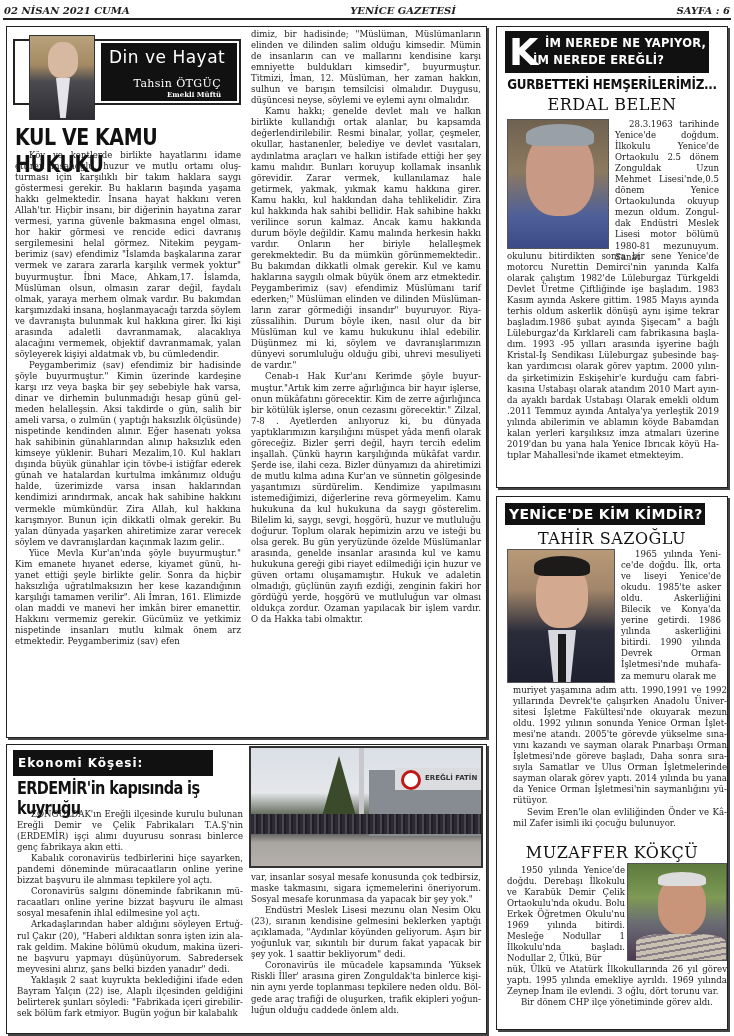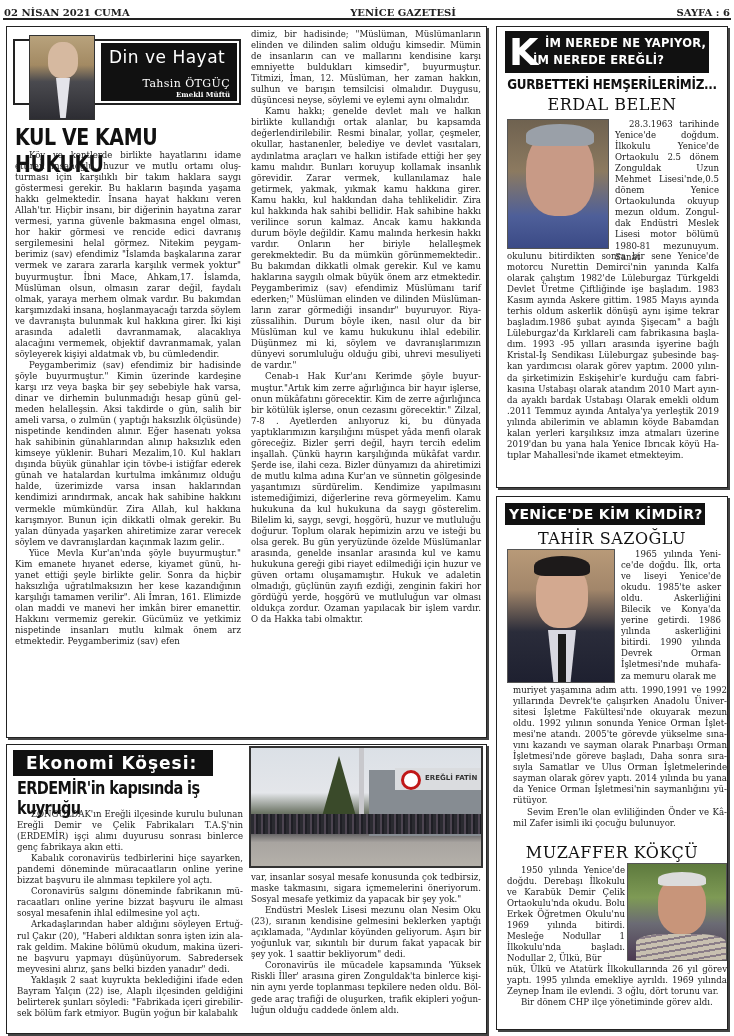--- a/index.html
+++ b/index.html
@@ -1,35 +1,35 @@
 <!DOCTYPE html>
 <html><head>
 <meta charset="utf-8">
 <style>
   * { box-sizing: border-box; margin: 0; padding: 0; }
   html, body { width: 734px; height: 1036px; background: #fff; overflow: hidden; }
   body { position: relative; font-family: "DejaVu Serif", serif; color: #1a1a1a; }
 
-  .masthead { position: absolute; left: 4px; right: 4px; top: 2px; height: 16px; display: flex; justify-content: space-between; align-items: flex-end; font-family: "DejaVu Serif", serif; font-weight: bold; font-size: 10px; color: #222; }
+  .masthead { position: absolute; left: 4px; right: 4px; top: 2px; height: 16px; display: flex; justify-content: space-between; align-items: center; font-family: "DejaVu Serif", serif; font-weight: bold; font-style: italic; font-size: 10px; color: #222; }
   .masthead-rule { position: absolute; left: 3px; right: 3px; top: 18px; height: 2px; background: #222; }
 
   .box { position: absolute; border: 1.5px solid #222; background: #fff; box-shadow: 2px 2px 0 #444; }
 
   .body-text { font-family: "DejaVu Serif", serif; font-size: 8.6px; line-height: 11.05px; text-align: justify; hyphens: manual; color: #1c1c1c; }
   .body-text p { text-indent: 14px; }
 
   
   #din-box { left: 6px; top: 26px; width: 481px; height: 712px; }
   .col-header { position: absolute; left: 6px; top: 6px; width: 228px; height: 72px; }
   .col-frame { position: absolute; left: 0; top: 6px; width: 228px; height: 66px; border: 2px solid #222; }
   .author-photo { position: absolute; left: 16px; top: 2px; width: 66px; height: 85px; background: linear-gradient(180deg, #b8a27c 0%, #a38a63 35%, #4a4a4f 55%, #2d2d33 100%); border: 1px solid #333; overflow: hidden; }
   .author-photo .face { position: absolute; left: 18px; top: 6px; width: 30px; height: 36px; border-radius: 45% 45% 40% 40%; background: #d6b9a0; }
   .author-photo .collar { position: absolute; left: 26px; top: 42px; width: 14px; height: 40px; background: #e4e4ea; clip-path: polygon(0 0,100% 0,70% 100%,30% 100%); }
   .col-title { position: absolute; left: 88px; top: 10px; width: 136px; height: 45px; background: #111; color: #fff; font-family: "DejaVu Sans", sans-serif; font-size: 17px; line-height: 28px; padding-left: 8px; letter-spacing: 0.5px; }
-  .col-author-bar { position: absolute; left: 88px; top: 44px; width: 136px; height: 24px; background: #111; color: #fff; text-align: right; padding-right: 7px; }
+  .col-author-bar { position: absolute; left: 88px; top: 44px; width: 136px; height: 24px; background: #111; color: #fff; text-align: right; padding-right: 16px; }
   .col-author { font-family: "DejaVu Serif", serif; font-size: 11px; line-height: 13px; display: block; letter-spacing: 0.4px; }
   .col-role { font-family: "DejaVu Serif", serif; font-size: 7px; line-height: 9px; display: block; font-weight: bold; }
   .article-headline { position: absolute; left: 8px; top: 95px; width: 225px; font-family: "DejaVu Sans", sans-serif; font-weight: bold; font-size: 19px; letter-spacing: -0.4px; transform: scaleY(1.25); transform-origin: top left; color: #111; }
   #din-col1 { position: absolute; left: 8px; top: 123px; width: 226px; }
   #din-col2 { position: absolute; left: 244px; top: 2px; width: 230px; }
 
   
   #kim-box { left: 496px; top: 26px; width: 232px; height: 462px; }
   .kim-title { position: absolute; left: 8px; top: 4px; width: 204px; height: 42px; background: #111; color: #fff; font-family: "DejaVu Sans", sans-serif; font-weight: bold; }
   .kim-k { position: absolute; left: 4px; top: 0; font-size: 38px; line-height: 42px; }
@@ -60,21 +60,21 @@
   .photo-muzaffer { left: 130px; top: 366px; width: 100px; height: 98px; background: linear-gradient(180deg, #5e7a3e 0%, #7e9a55 35%, #6b6b74 62%, #4c3a52 100%); }
   .photo-muzaffer .face { position: absolute; left: 30px; top: 12px; width: 48px; height: 58px; border-radius: 45% 45% 42% 42%; background: #c8957a; }
   .photo-muzaffer .hair { position: absolute; left: 30px; top: 8px; width: 48px; height: 14px; border-radius: 50% 50% 20% 20%; background: #dcdcdc; }
   .photo-muzaffer .shirt { position: absolute; left: 8px; top: 70px; width: 90px; height: 28px; background: repeating-linear-gradient(170deg, #c8c0b0 0 4px, #8a7d88 4px 6px); border-radius: 30% 30% 0 0; }
   #muz-text-a { position: absolute; left: 10px; top: 368px; width: 118px; }
   #muz-text-b { position: absolute; left: 10px; top: 467px; width: 220px; }
   #muz-text-b p.cont { text-indent: 0; }
 
   
   #eko-box { left: 6px; top: 744px; width: 481px; height: 290px; }
-  .eko-title { position: absolute; left: 6px; top: 5px; width: 200px; height: 26px; background: #111; color: #fff; font-family: "DejaVu Sans", sans-serif; font-weight: bold; font-size: 17px; line-height: 26px; padding-left: 13px; letter-spacing: 1px; }
+  .eko-title { position: absolute; left: 6px; top: 5px; width: 200px; height: 26px; background: #111; color: #fff; font-family: "DejaVu Sans", sans-serif; font-weight: bold; font-size: 12px; line-height: 26px; padding-left: 5px; letter-spacing: 1px; }
   .eko-headline { position: absolute; left: 10px; top: 33px; width: 225px; font-family: "DejaVu Sans", sans-serif; font-weight: bold; font-size: 14.5px; letter-spacing: -0.6px; transform: scaleY(1.25); transform-origin: top left; color: #111; }
   .eko-photo { position: absolute; left: 242px; top: 1px; width: 234px; height: 122px; border: 2px solid #333; overflow: hidden; background: linear-gradient(180deg, #dbe0e6 0%, #e4e6ea 38%, #6d7566 55%, #3c3c40 68%, #a8a4a0 80%, #b5b1aa 100%); }
   .eko-photo .bldg { position: absolute; left: 118px; top: 22px; width: 116px; height: 66px; background: #868c92; }
   .eko-photo .bldg-front { position: absolute; left: 144px; top: 20px; width: 90px; height: 22px; background: #dadcdf; }
   .eko-photo .logo { position: absolute; left: 150px; top: 22px; width: 20px; height: 20px; border-radius: 50%; background: #fff; border: 3px solid #c01818; }
   .eko-photo .sign { position: absolute; left: 174px; top: 26px; font-family: "DejaVu Sans", sans-serif; font-size: 7px; font-weight: bold; color: #333; }
   .eko-photo .tree { position: absolute; left: 70px; top: 8px; width: 36px; height: 64px; background: #3a4a2a; clip-path: polygon(50% 0, 100% 100%, 0 100%); }
   .eko-photo .crowd { position: absolute; left: 0; top: 66px; width: 234px; height: 20px; background: repeating-linear-gradient(90deg, #2a2a30 0 3px, #4c4450 3px 5px, #1e1e24 5px 7px); }
   .eko-photo .pole { position: absolute; left: 108px; top: 0; width: 5px; height: 70px; background: #c8c8cc; }
   #eko-col1 { position: absolute; left: 10px; top: 64px; width: 226px; }
@@ -182,17 +182,17 @@
     <div class="crowd"></div>
   </div>
   <div class="body-text" id="eko-col1">
     <p>ZONGULDAK'ın Ereğli ilçesinde kurulu bulu­nan Ereğli Demir ve Çelik Fabrikaları T.A.Ş'nin (ERDEMİR) işçi alımı duyurusu sonrası binlerce genç fabrikaya akın etti.</p>
     <p>Kabalık coronavirüs tedbirlerini hiçe sayarken, pandemi döneminde müracaatların online yerine bizzat başvuru ile alınması tepkilere yol açtı.</p>
     <p>Coronavirüs salgını döneminde fabrikanın mü­racaatları online yerine bizzat başvuru ile alması sosyal mesafenin ihlal edilmesine yol açtı.</p>
     <p>Arkadaşlarından haber aldığını söyleyen Ertuğ­rul Çakır (20), "Haberi aldıktan sonra işten izin ala­rak geldim. Makine bölümü okudum, makina üzeri­ne başvuru yapmayı düşünüyorum. Sabredersek meyvesini alırız, şans belki bizden yanadır" dedi.</p>
     <p>Yaklaşık 2 saat kuyrukta beklediğini ifade eden Bayram Yalçın (22) ise, Alaplı ilçesinden geldiğini belirterek şunları söyledi: "Fabrikada içeri girebilir­sek bölüm fark etmiyor. Bugün yoğun bir kalabalık</p>
   </div>
   <div class="body-text" id="eko-col2">
-    <p class="cont">var, insanlar sosyal mesafe konusunda çok tedbir­siz, maske takmasını, sigara içmemelerini öneriyo­rum. Sosyal mesafe yetkimiz da yapacak bir şey yok."</p>
+    <p class="cont">var, insanlar sosyal mesafe konusunda çok tedbir­siz, maske takmasını, sigara içmemelerini öneriyo­rum. Sosyal mesafe korunmasa da yapacak bir şey yok."</p>
     <p>Endüstri Meslek Lisesi mezunu olan Nesim Oku (23), sıranın kendisine gelmesini beklerken yaptığı açıklamada, "Aydınlar köyünden geliyorum. Aşırı bir yoğunluk var, sıkıntılı bir durum fakat yapacak bir şey yok. 1 saattir bekliyorum" dedi.</p>
     <p>Coronavirüs ile mücadele kapsamında 'Yüksek Riskli İller' arasına giren Zonguldak'ta binlerce kişi­nin aynı yerde toplanması tepkilere neden oldu. Böl­gede araç trafiği de oluşurken, trafik ekipleri yoğun­luğun olduğu caddede önlem aldı.</p>
   </div>
 </div>
 
 </body></html>

